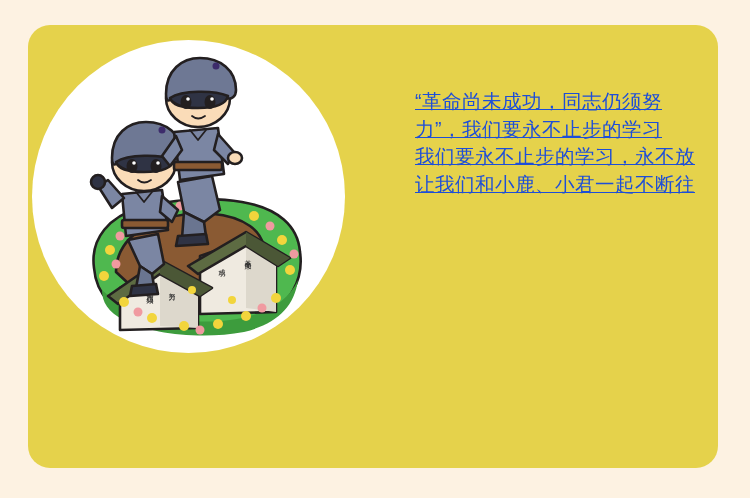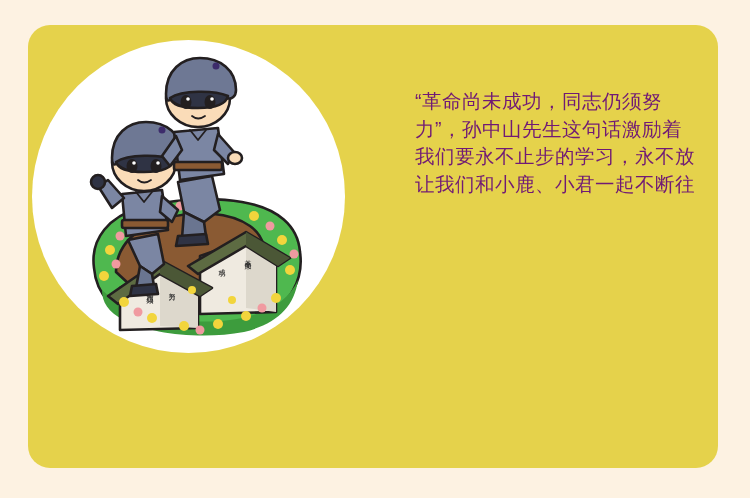--- a/index.html
+++ b/index.html
@@ -47,26 +47,27 @@
   }
 
   
   #quote-block {
     position: absolute;
     left: 415px;
     top: 88px;
     width: 282px;
   }
   .quote-line {
-    color: #701a75;
+    color: #1d4ed8;
     font-size: 19.5px;
     line-height: 27.5px;
     letter-spacing: 0.5px;
     white-space: nowrap;
     font-weight: 400;
+    text-decoration: underline;
   }
 
   
   .wall-text {
     font-size: 7px;
     fill: #2b2b2b;
   }
 </style>
 </head>
 <body>
@@ -227,16 +228,16 @@
       <circle fill="#ffffff" cx="156" cy="59" r="1.8"></circle>
       <circle fill="#ffffff" cx="180" cy="59" r="1.8"></circle>
       <path fill="none" class="ol-thin" d="M160 76 Q166 81 173 76"></path>
       <path fill="none" class="ol-thin" d="M158 90 L166 100 L174 90"></path>
     </g>
   </svg>
 </div>
 
 <div id="quote-block">
   <div class="quote-line">“革命尚未成功，同志仍须努</div>
-  <div class="quote-line">力”，孙中山先生这句话激励着</div>
+  <div class="quote-line">力”，我们要永不止步的学习</div>
   <div class="quote-line">我们要永不止步的学习，永不放</div>
   <div class="quote-line">让我们和小鹿、小君一起不断往</div>
 </div>
 
 </body></html>

